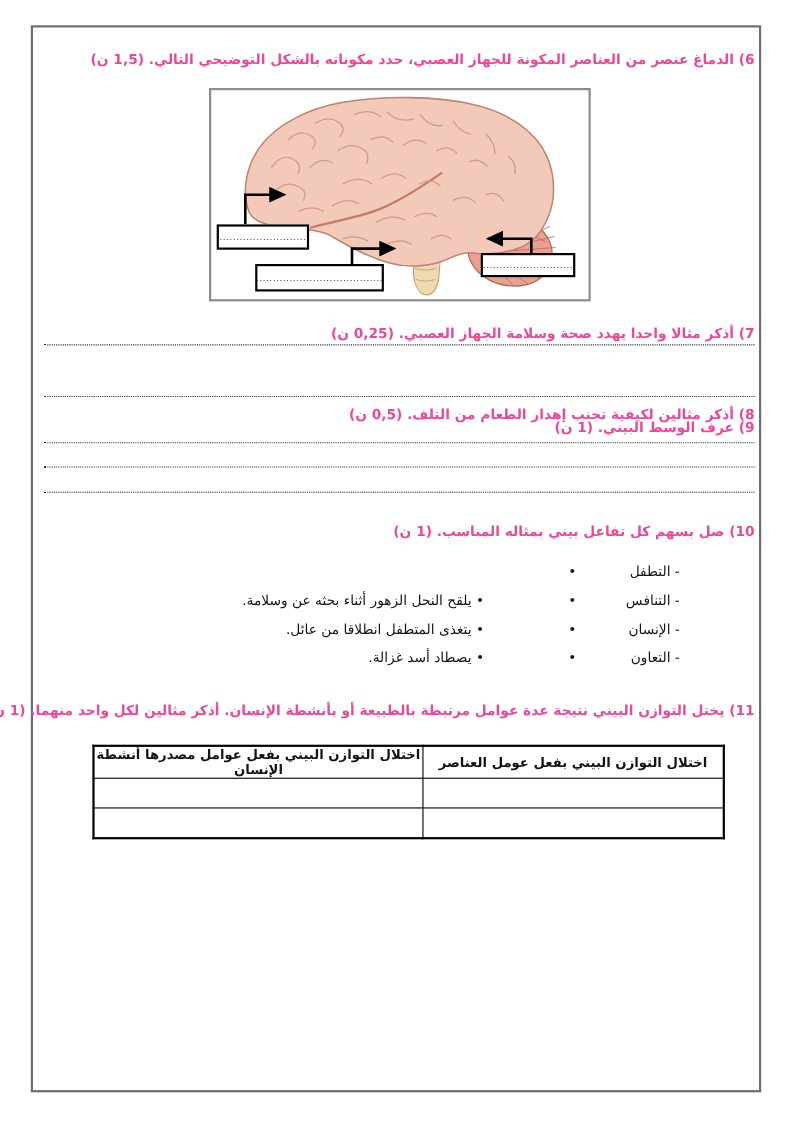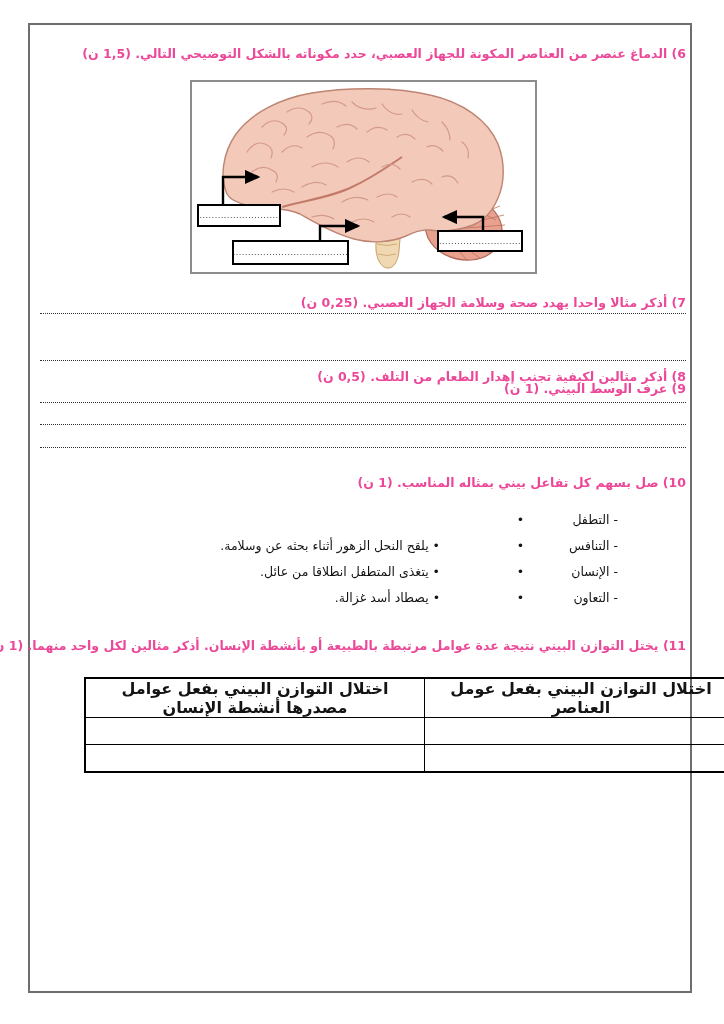--- a/index.html
+++ b/index.html
@@ -52,22 +52,22 @@
   #mrow2{top:564px;}
   #mrow3{top:590px;}
   
   .qtable{
     position:absolute;left:84px;top:677px;width:570px;
     border-collapse:collapse;direction:rtl;table-layout:fixed;
   }
   .qtable,.qtable th,.qtable td{border:1.5px solid #000;}
   .qtable{border-width:2.5px;}
   .qtable th{
-    font-weight:bold;font-size:16px;height:26px;text-align:center;
-    padding:0 20px;vertical-align:middle;color:#141414;
+    font-weight:bold;font-size:12px;height:26px;text-align:center;
+    padding:0 0;vertical-align:middle;color:#141414;
   }
   .qtable td{height:24px;}
   .col-right{width:272px;}
   .col-left{width:298px;}
 </style>
 </head>
 <body>
 
 <div class="frame"></div>
 

